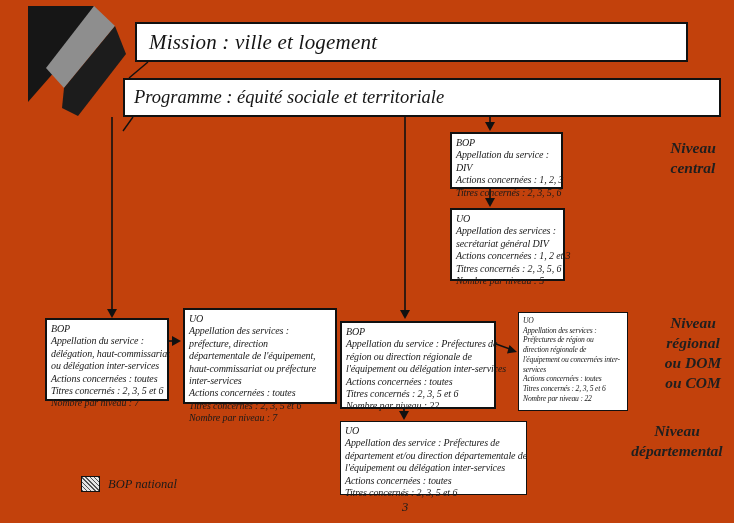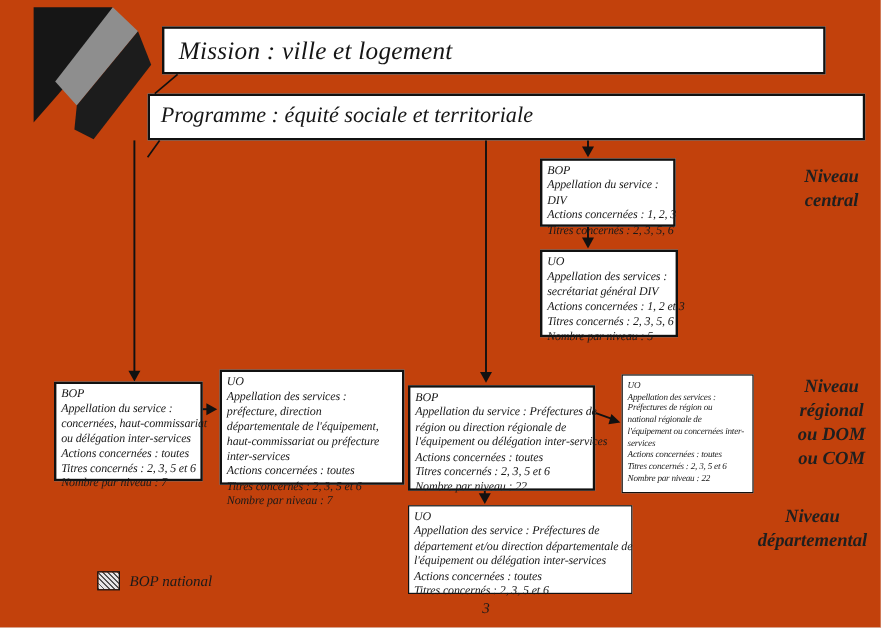--- a/index.html
+++ b/index.html
@@ -105,21 +105,21 @@
       <div>Appellation des services :</div>
       <div>secrétariat général DIV</div>
       <div>Actions concernées : 1, 2 et 3</div>
       <div>Titres concernés : 2, 3, 5, 6</div>
       <div>Nombre par niveau : 5</div>
     </div>
 
   <div class="node left-bop">
       <div>BOP</div>
       <div>Appellation du service :</div>
-      <div>concernées, haut-commissariat</div>
+      <div>délégation, haut-commissariat</div>
       <div>ou délégation inter-services</div>
       <div>Actions concernées : toutes</div>
       <div>Titres concernés : 2, 3, 5 et 6</div>
       <div>Nombre par niveau : 7</div>
     </div>
   <div class="node left-uo">
       <div>UO</div>
       <div>Appellation des services :</div>
       <div>préfecture, direction</div>
       <div>départementale de l'équipement,</div>
@@ -135,21 +135,21 @@
       <div>région ou direction régionale de</div>
       <div>l'équipement ou délégation inter-services</div>
       <div>Actions concernées : toutes</div>
       <div>Titres concernés : 2, 3, 5 et 6</div>
       <div>Nombre par niveau : 22</div>
     </div>
   <div class="node right-uo thin tiny">
       <div>UO</div>
       <div>Appellation des services :</div>
       <div>Préfectures de région ou</div>
-      <div>national régionale de</div>
+      <div>direction régionale de</div>
       <div>l'équipement ou concernées inter-</div>
       <div>services</div>
       <div>Actions concernées : toutes</div>
       <div>Titres concernés : 2, 3, 5 et 6</div>
       <div>Nombre par niveau : 22</div>
     </div>
 
   <div class="node dep-uo thin">
       <div>UO</div>
       <div>Appellation des service : Préfectures de</div>

